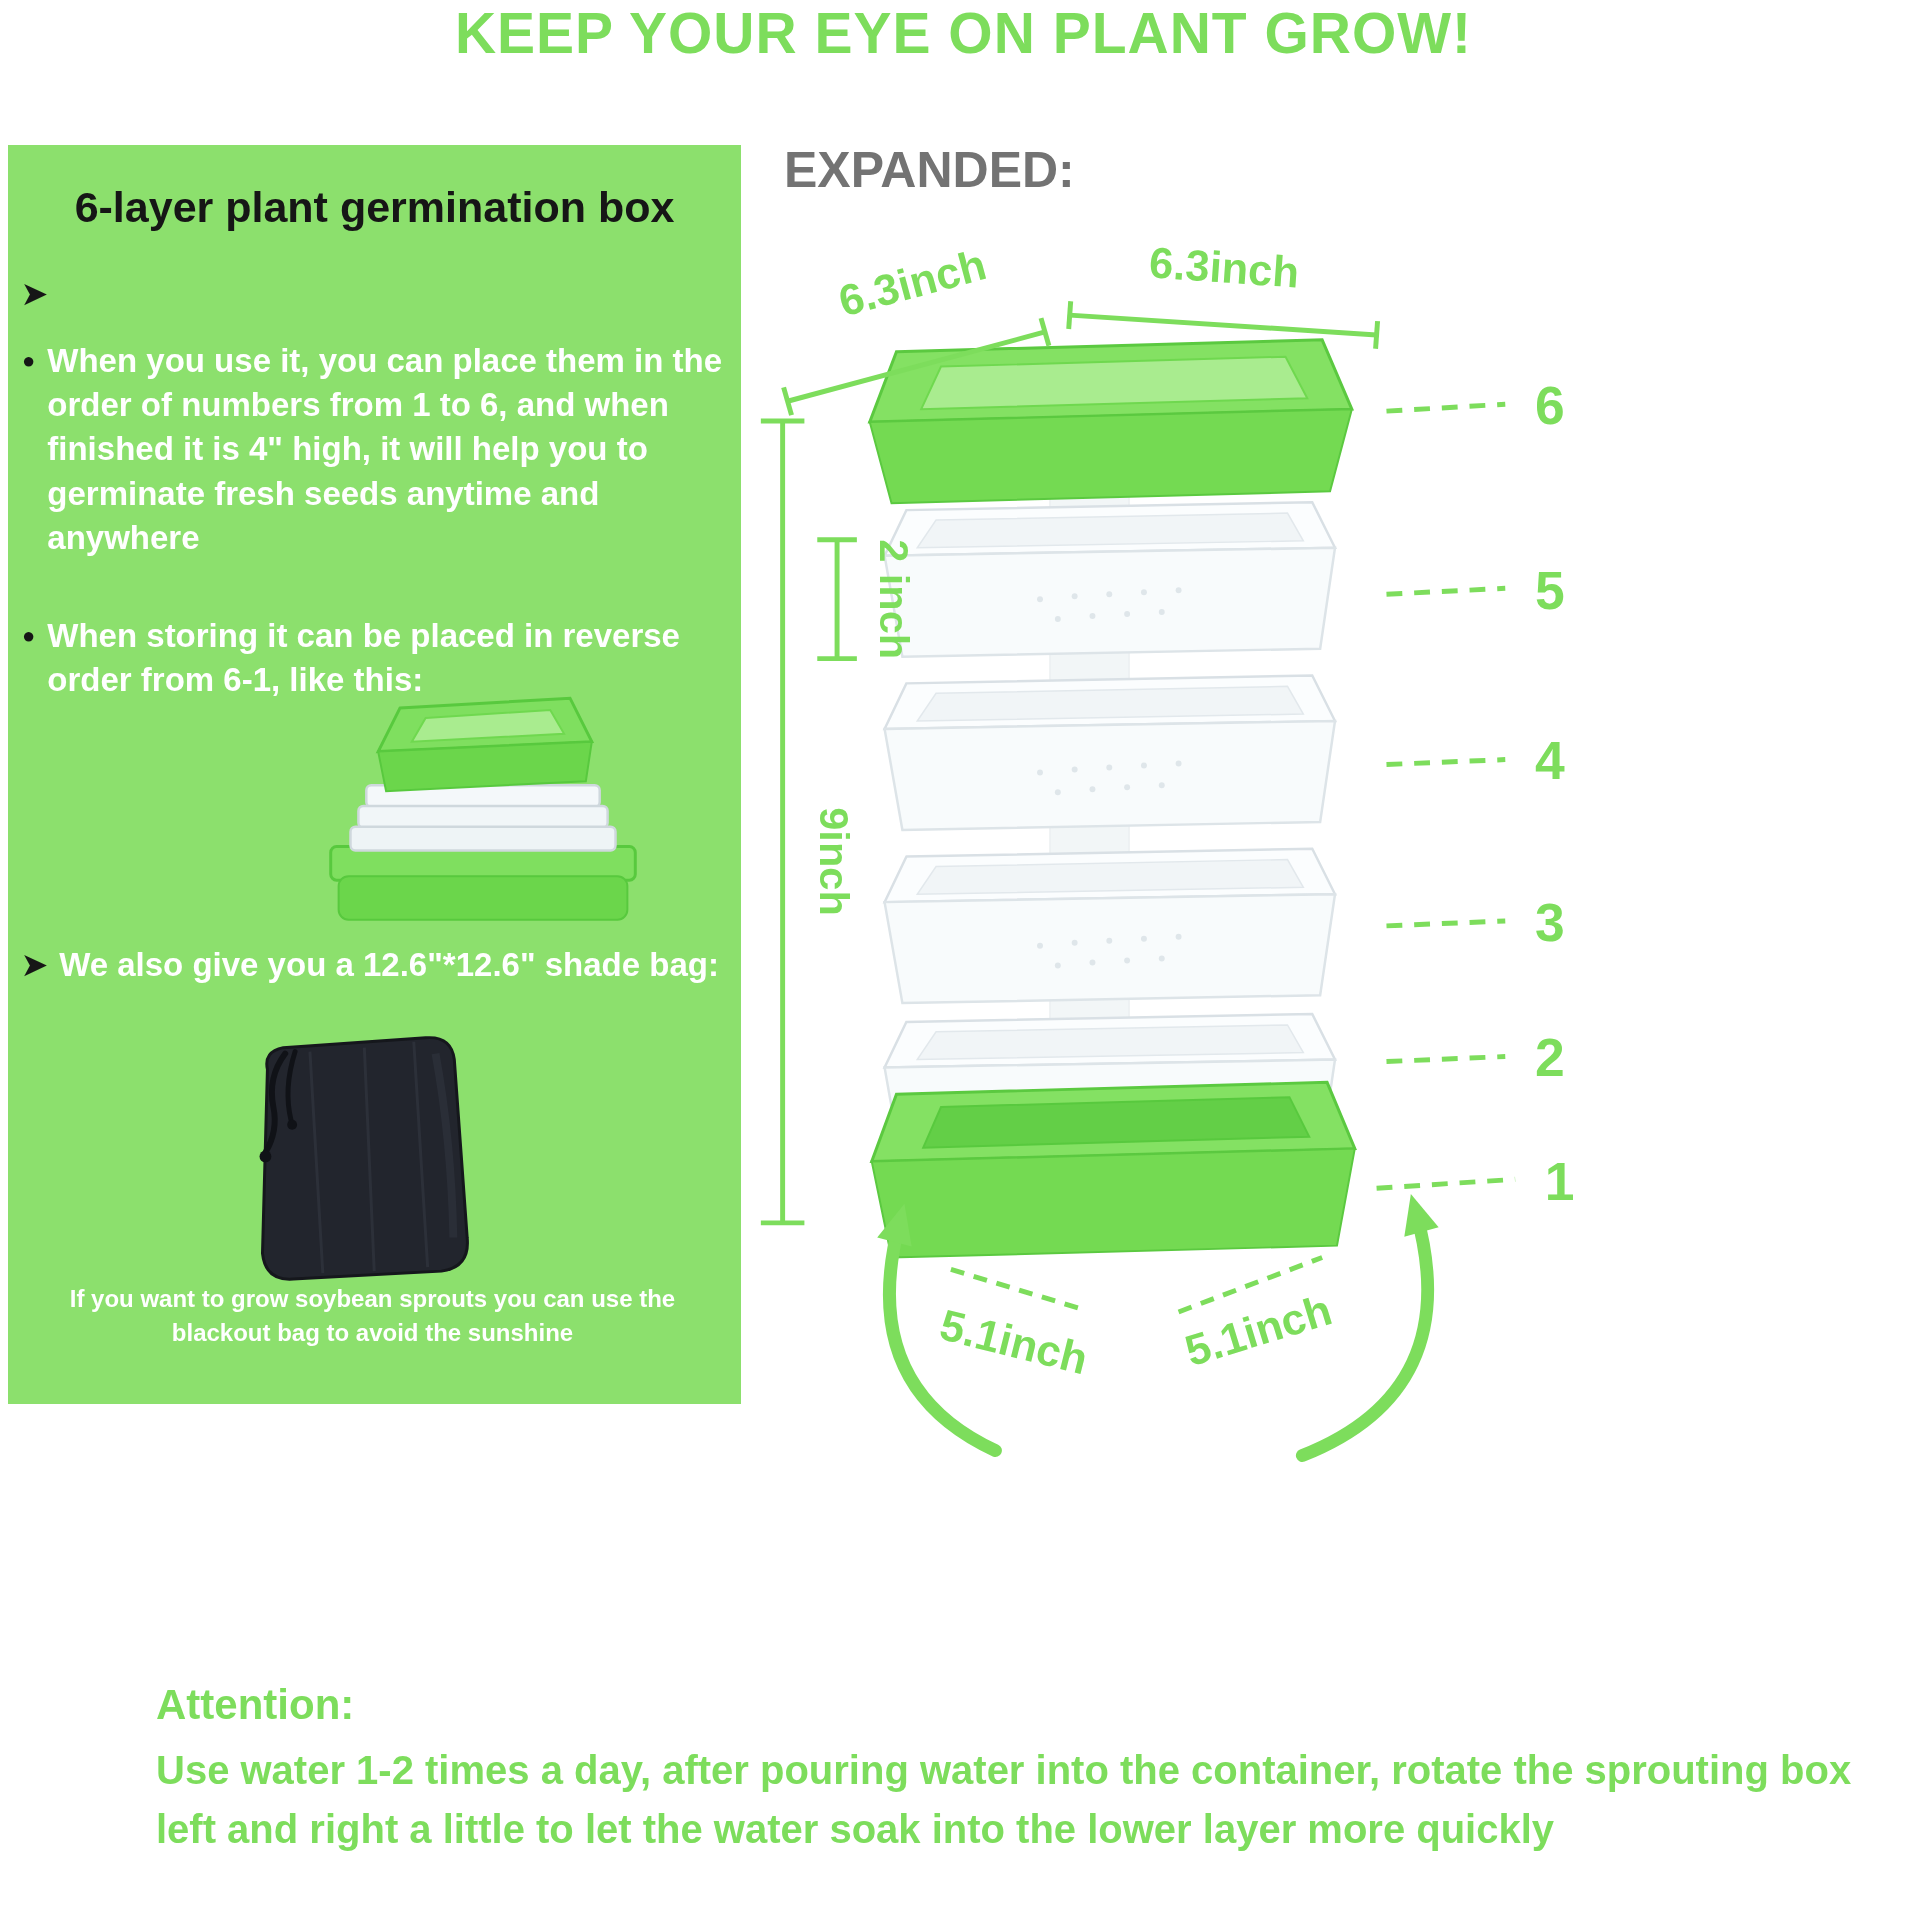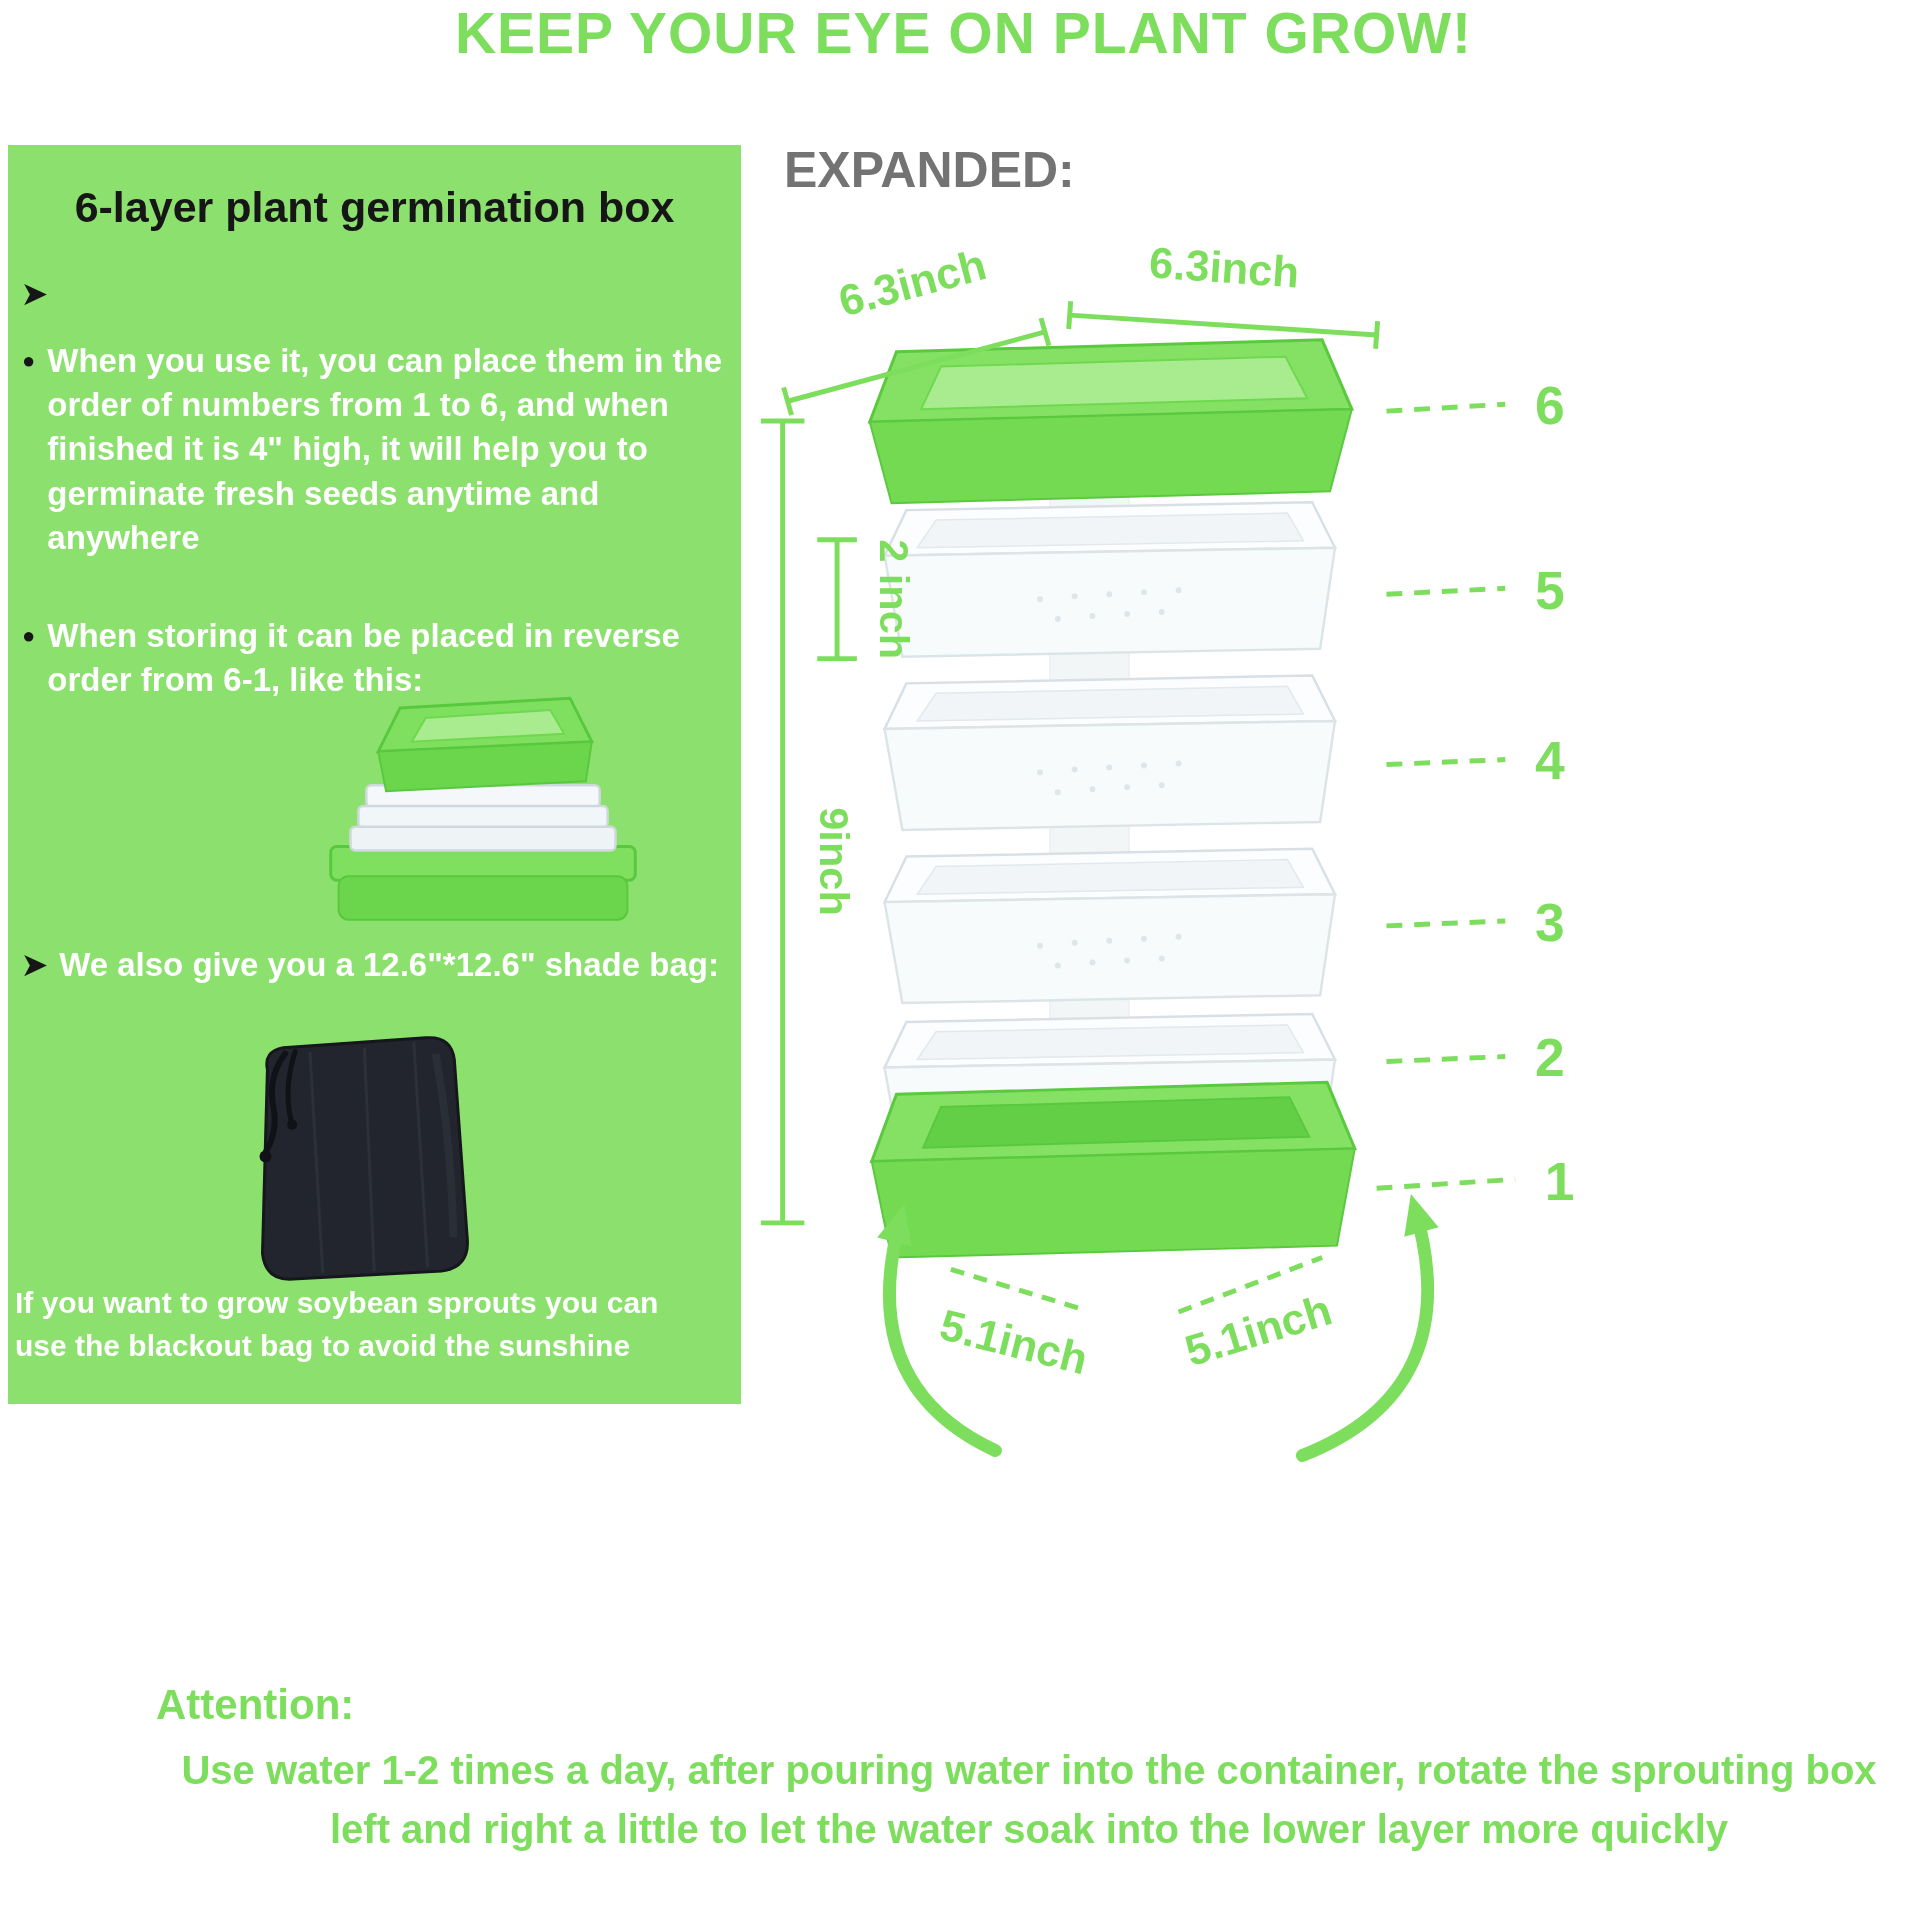--- a/index.html
+++ b/index.html
@@ -23,35 +23,35 @@
   .b2{left:14px;top:194px;width:705px;}
   .b3{left:14px;top:469px;width:709px;}
   .b4{left:14px;top:798px;width:709px;}
 
   .compact-note{position:absolute;left:57px;top:588px;width:253px;text-align:center;
                 color:#ffffff;font-weight:700;font-size:34px;line-height:1.45;}
 
   .tray-figure{position:absolute;left:297px;top:535px;width:356px;height:248px;}
   .bag-figure{position:absolute;left:208px;top:867px;width:267px;height:277px;}
 
-  .bag-note{position:absolute;left:7px;top:1137px;width:699px;
-            color:#ffffff;font-weight:700;font-size:30px;line-height:1.42;}
+  .bag-note{position:absolute;left:15px;top:1137px;width:699px;text-align:center;
+            color:#ffffff;font-weight:700;font-size:24px;line-height:1.42;}
 
   .expanded-label{position:absolute;left:784px;top:141px;font-size:50px;font-weight:800;
                   color:#737373;}
 
   .diagram{position:absolute;left:743px;top:228px;width:1184px;height:1277px;}
   .diagram text{font-family:"Liberation Sans",sans-serif;font-weight:700;fill:#7ddd5c;}
   .diagram .dim{font-size:44px;}
   .diagram .dimv{font-size:42px;}
   .diagram .tiernum{font-size:54px;}
 
   .attention{position:absolute;left:156px;top:1681px;width:1746px;color:#7ddd5c;}
   .attention-label{font-size:42px;font-weight:700;margin-bottom:12px;}
-  .attention-text{font-size:40px;font-weight:800;line-height:1.48;text-align:center;}
+  .attention-text{font-size:40px;font-weight:800;line-height:1.48;}
 </style>
 </head>
 <body>
 
 <div class="page">
 
   <h1 class="title">KEEP YOUR EYE ON PLANT GROW!</h1>
 
   <section class="panel">
     <h2 class="panel-heading">6-layer plant germination box</h2>

